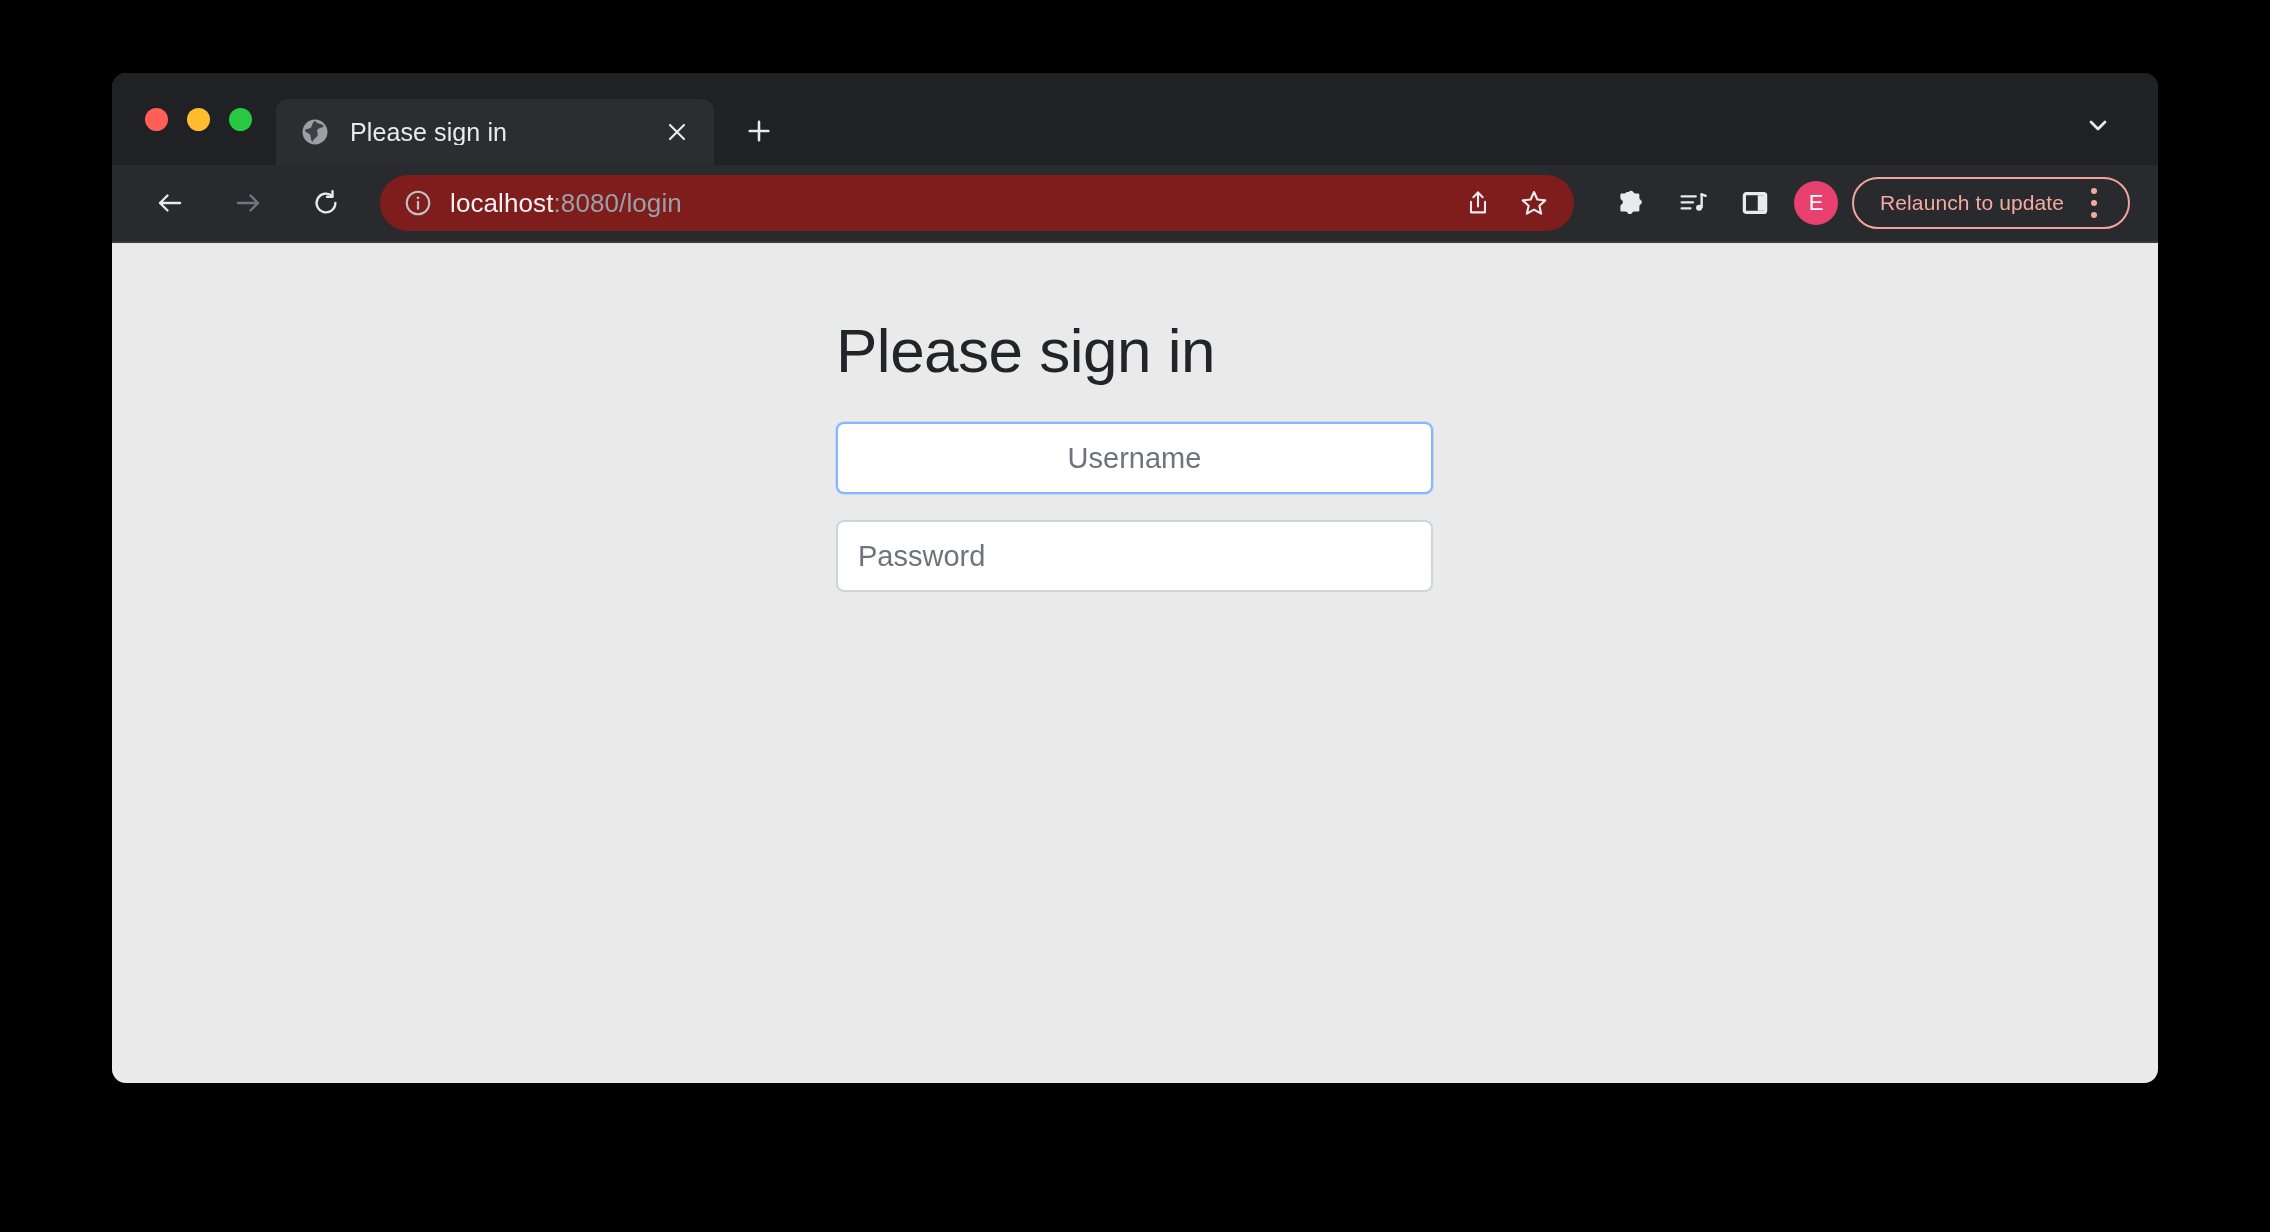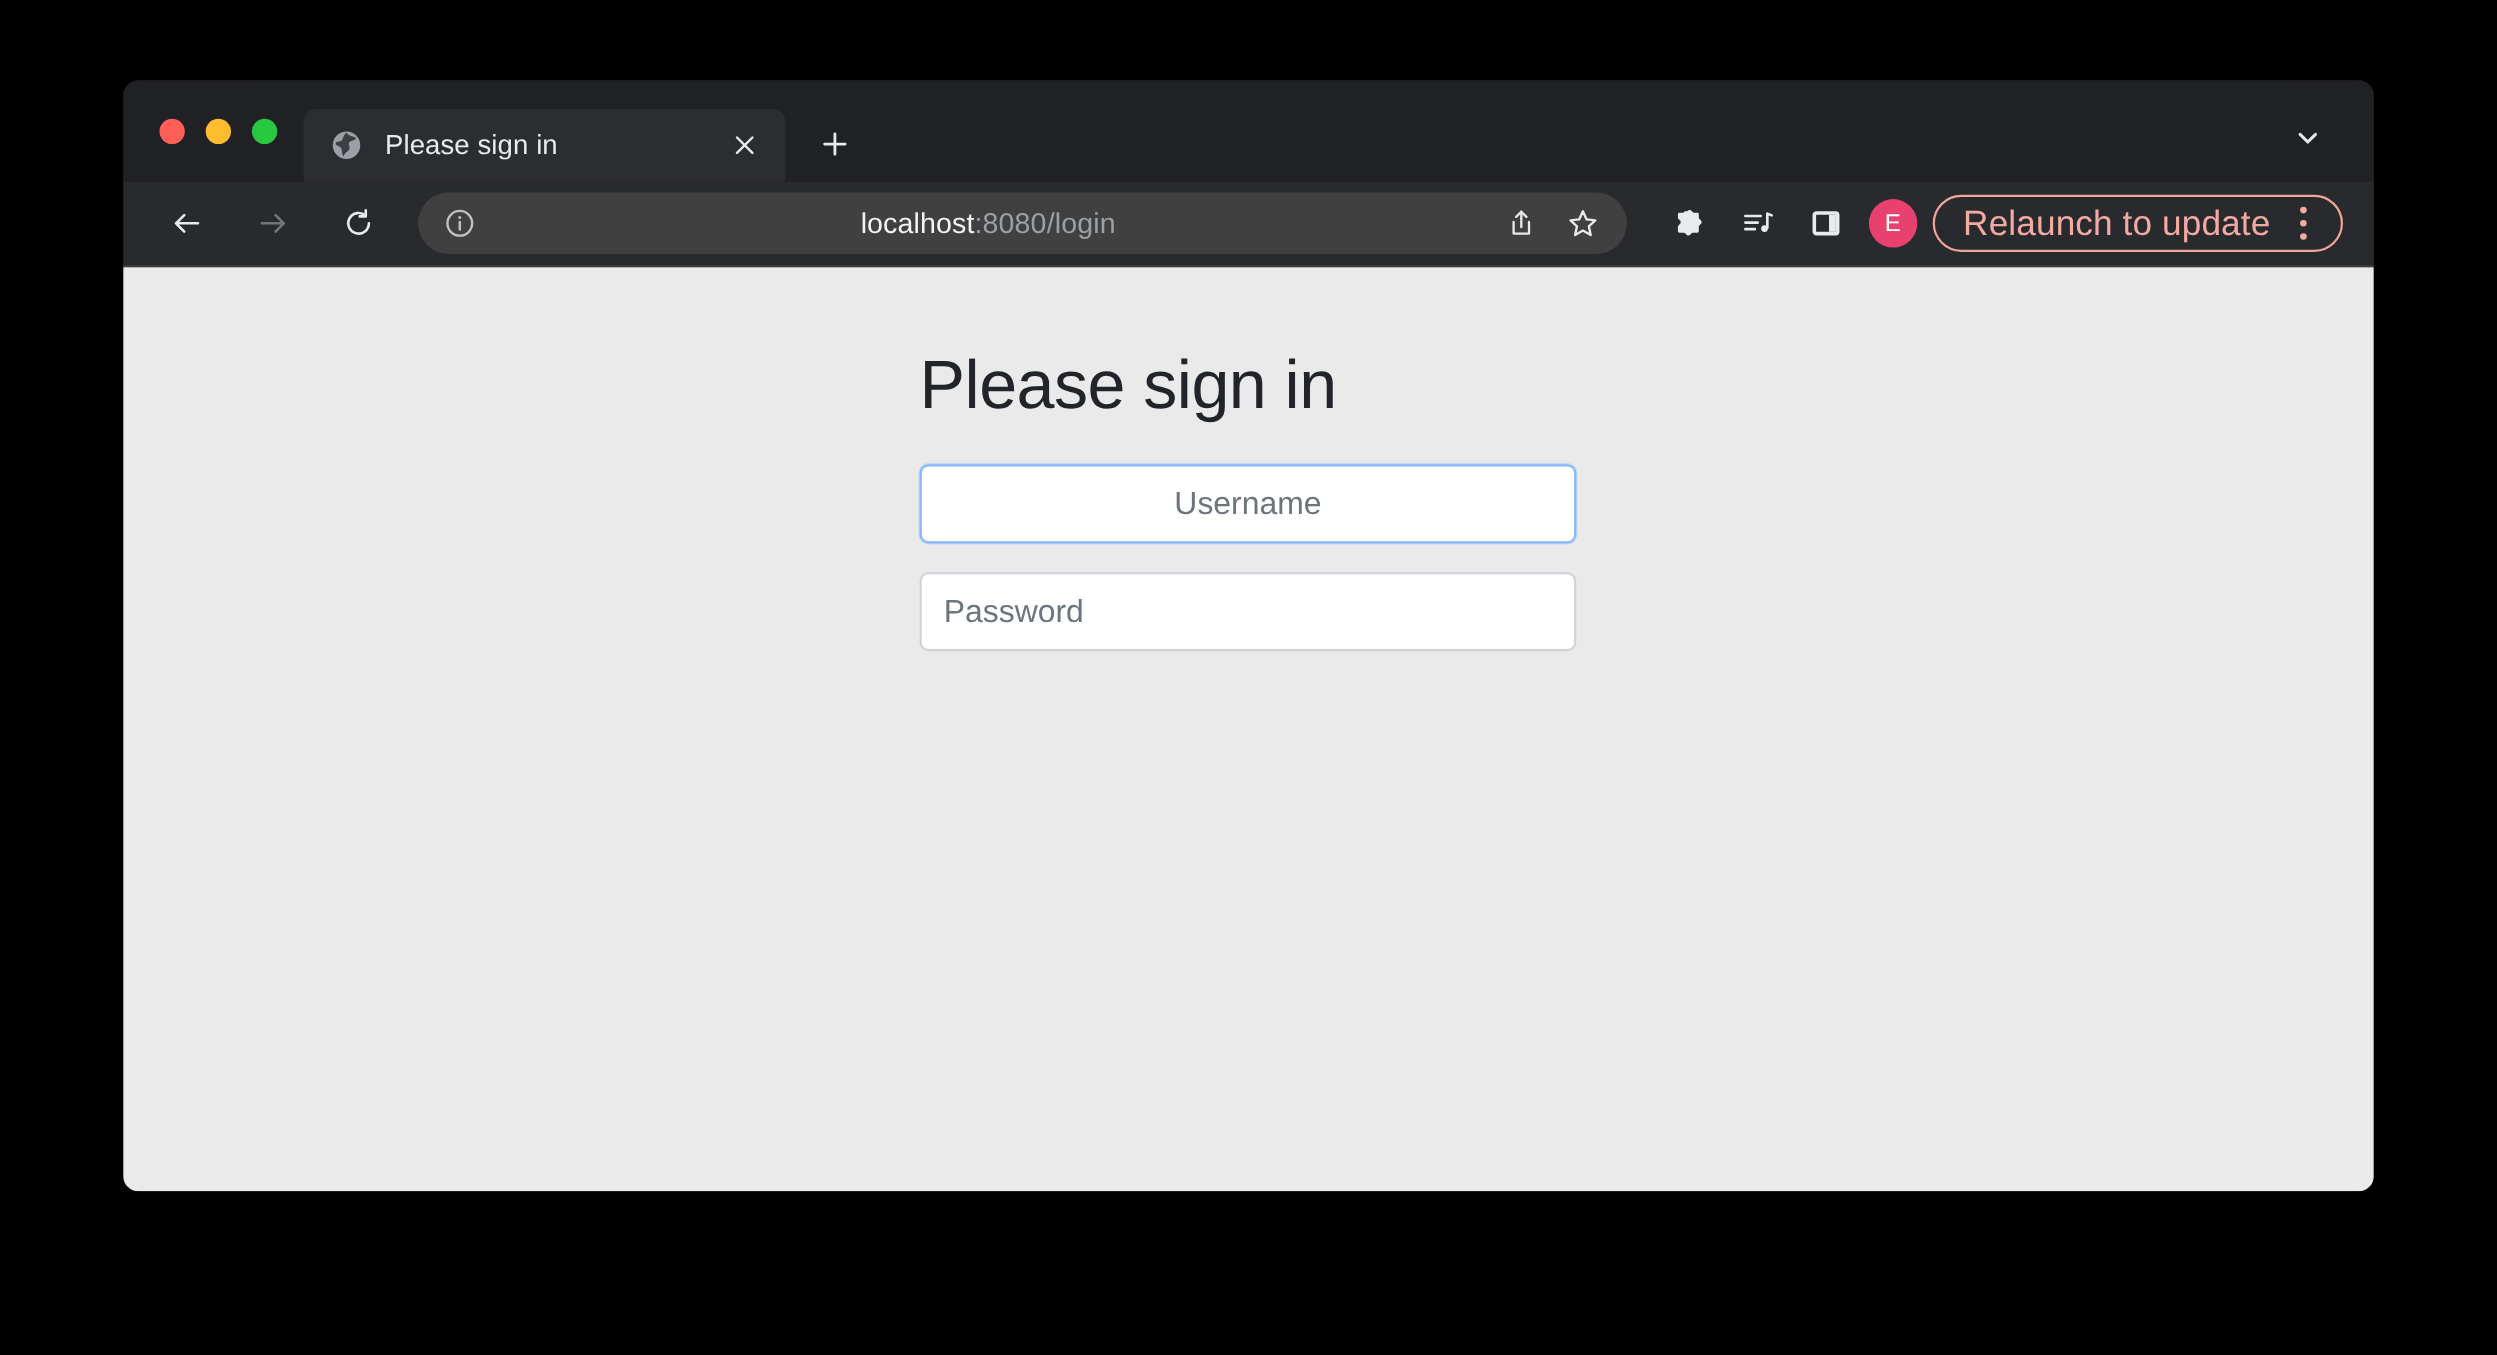--- a/index.html
+++ b/index.html
@@ -132,30 +132,29 @@
     border-radius: 50%;
     flex: 0 0 auto;
   }
   .nav-btn.back { margin-left: 6px; }
   .nav-btn.forward { margin-left: 22px; }
   .nav-btn.reload { margin-left: 22px; }
 
   .omnibox {
     flex: 1;
     height: 56px;
-    background: #404040;
+    background: #7f1d1d;
     border-radius: 28px;
     margin-left: 26px;
     margin-right: 14px;
     display: flex;
     align-items: center;
     padding: 0 14px 0 22px;
     box-sizing: border-box;
     min-width: 0;
-    text-align: center;
   }
   .site-info-icon {
     width: 32px;
     height: 32px;
     flex: 0 0 32px;
     display: flex;
     align-items: center;
     justify-content: center;
     margin-right: 16px;
   }
@@ -215,21 +214,21 @@
     align-items: center;
     height: 52px;
     border: 2px solid #f0a49c;
     border-radius: 26px;
     padding: 0 14px 0 26px;
     box-sizing: border-box;
     margin-left: 4px;
   }
   .relaunch-label {
     color: #f3aaa2;
-    font-size: 32px;
+    font-size: 21px;
     white-space: nowrap;
     letter-spacing: 0.1px;
   }
   .kebab {
     display: flex;
     flex-direction: column;
     align-items: center;
     justify-content: center;
     gap: 6px;
     width: 40px;

